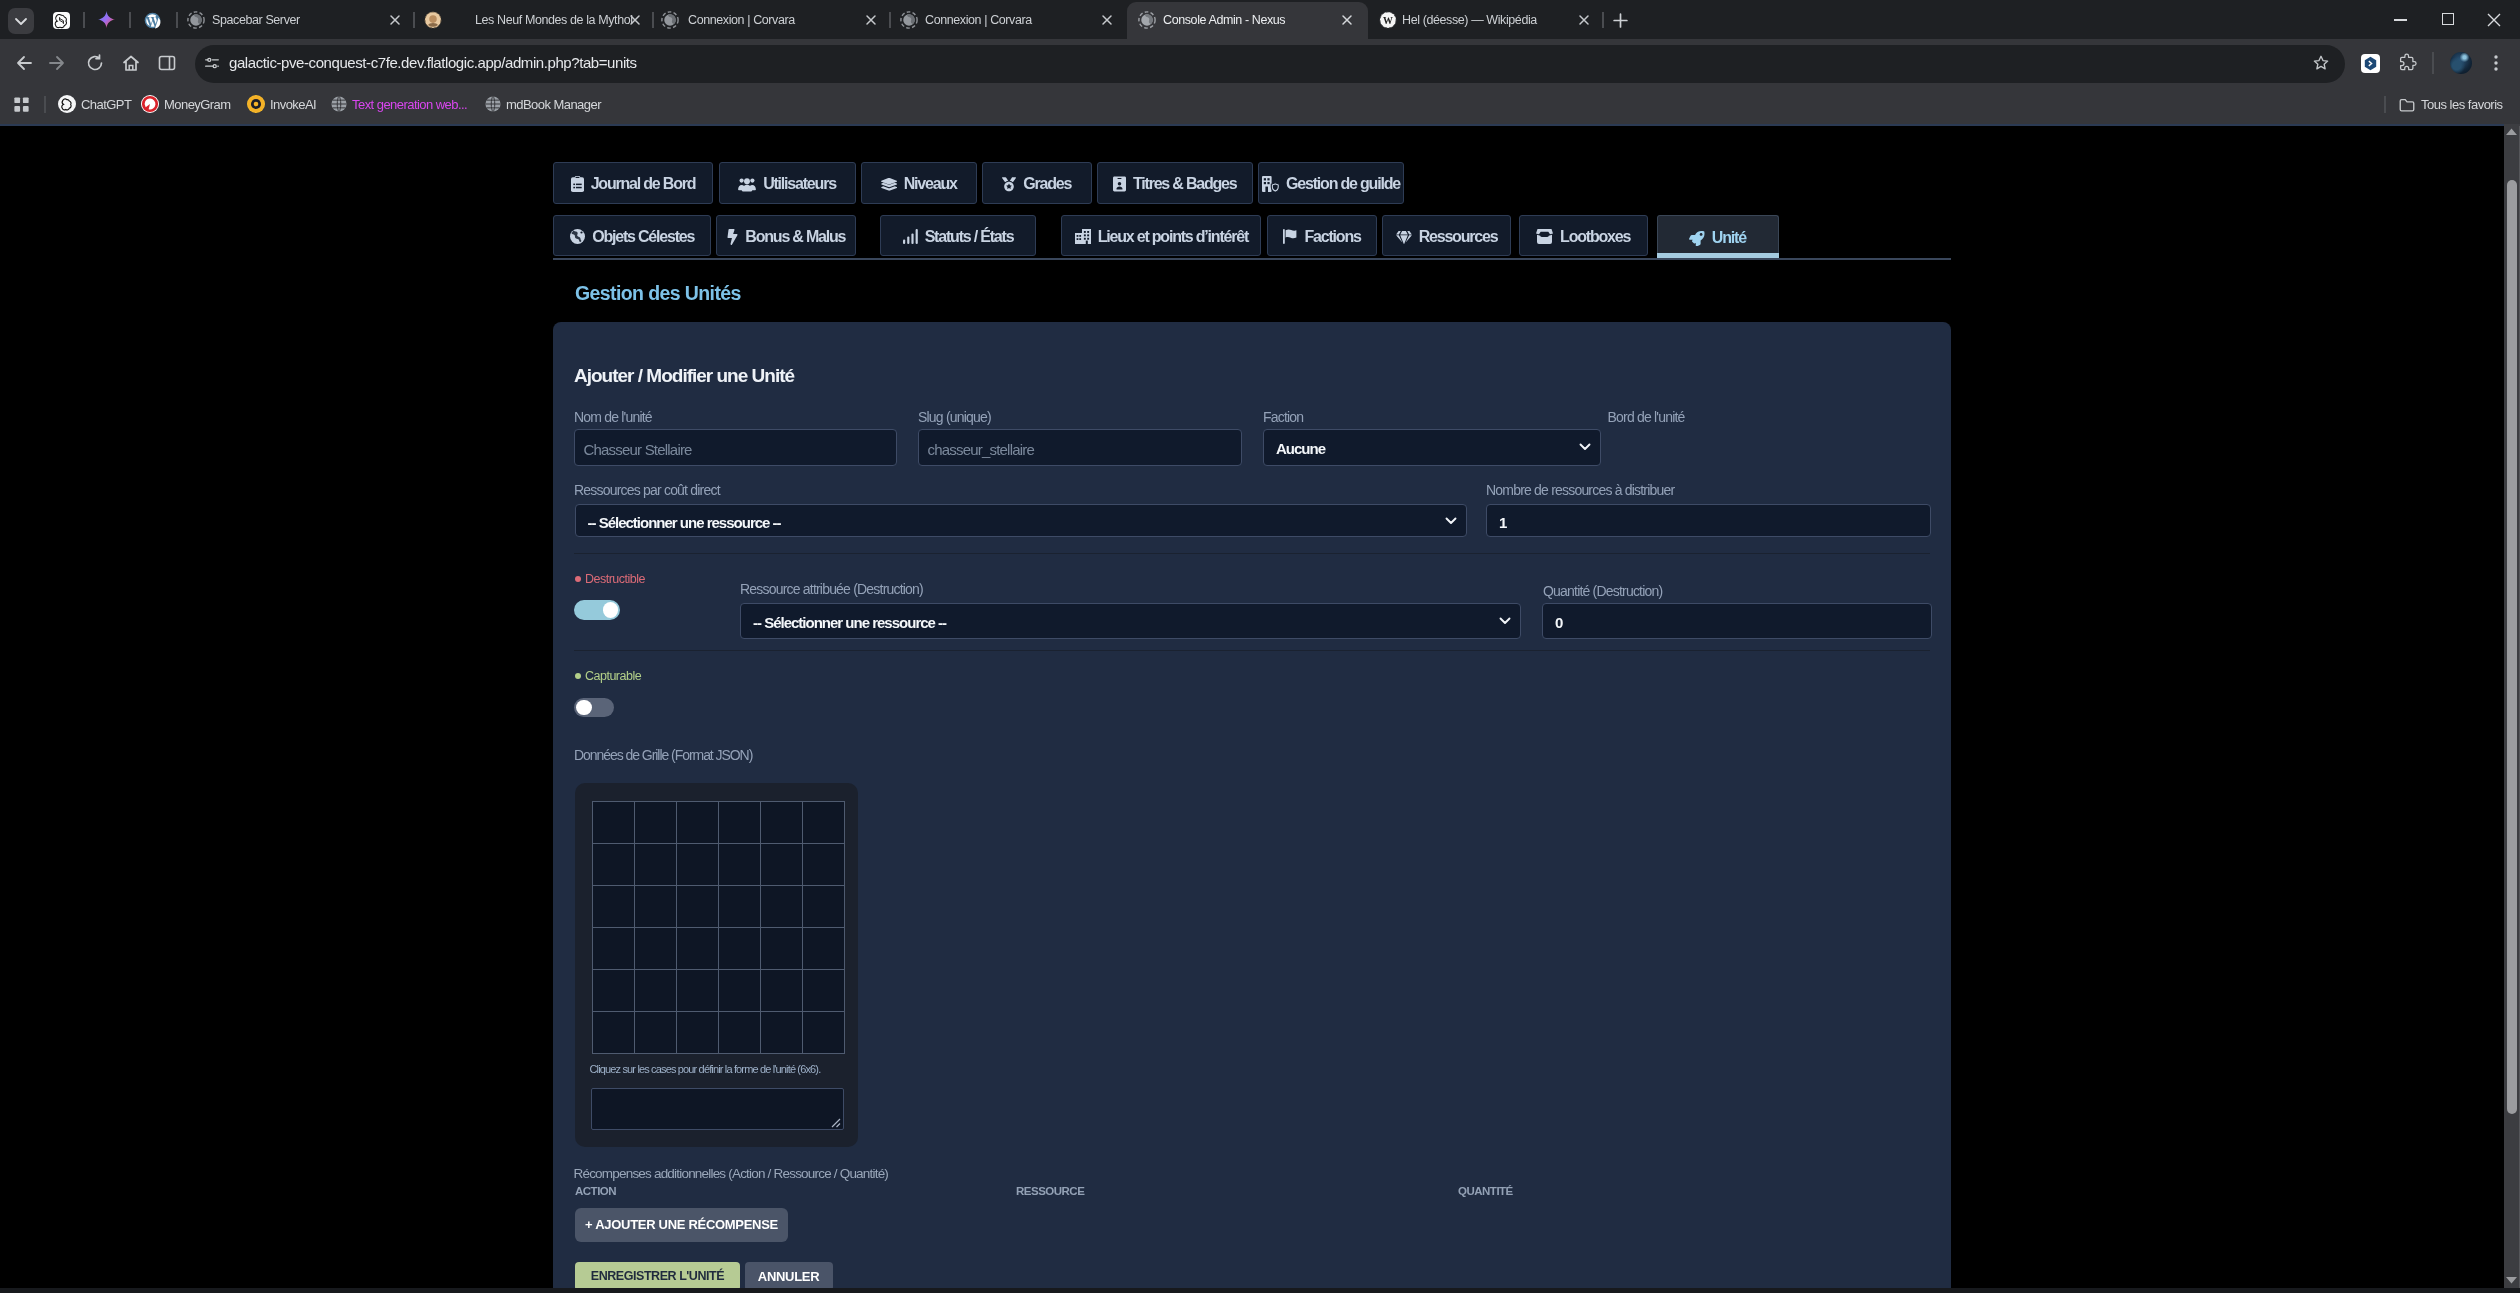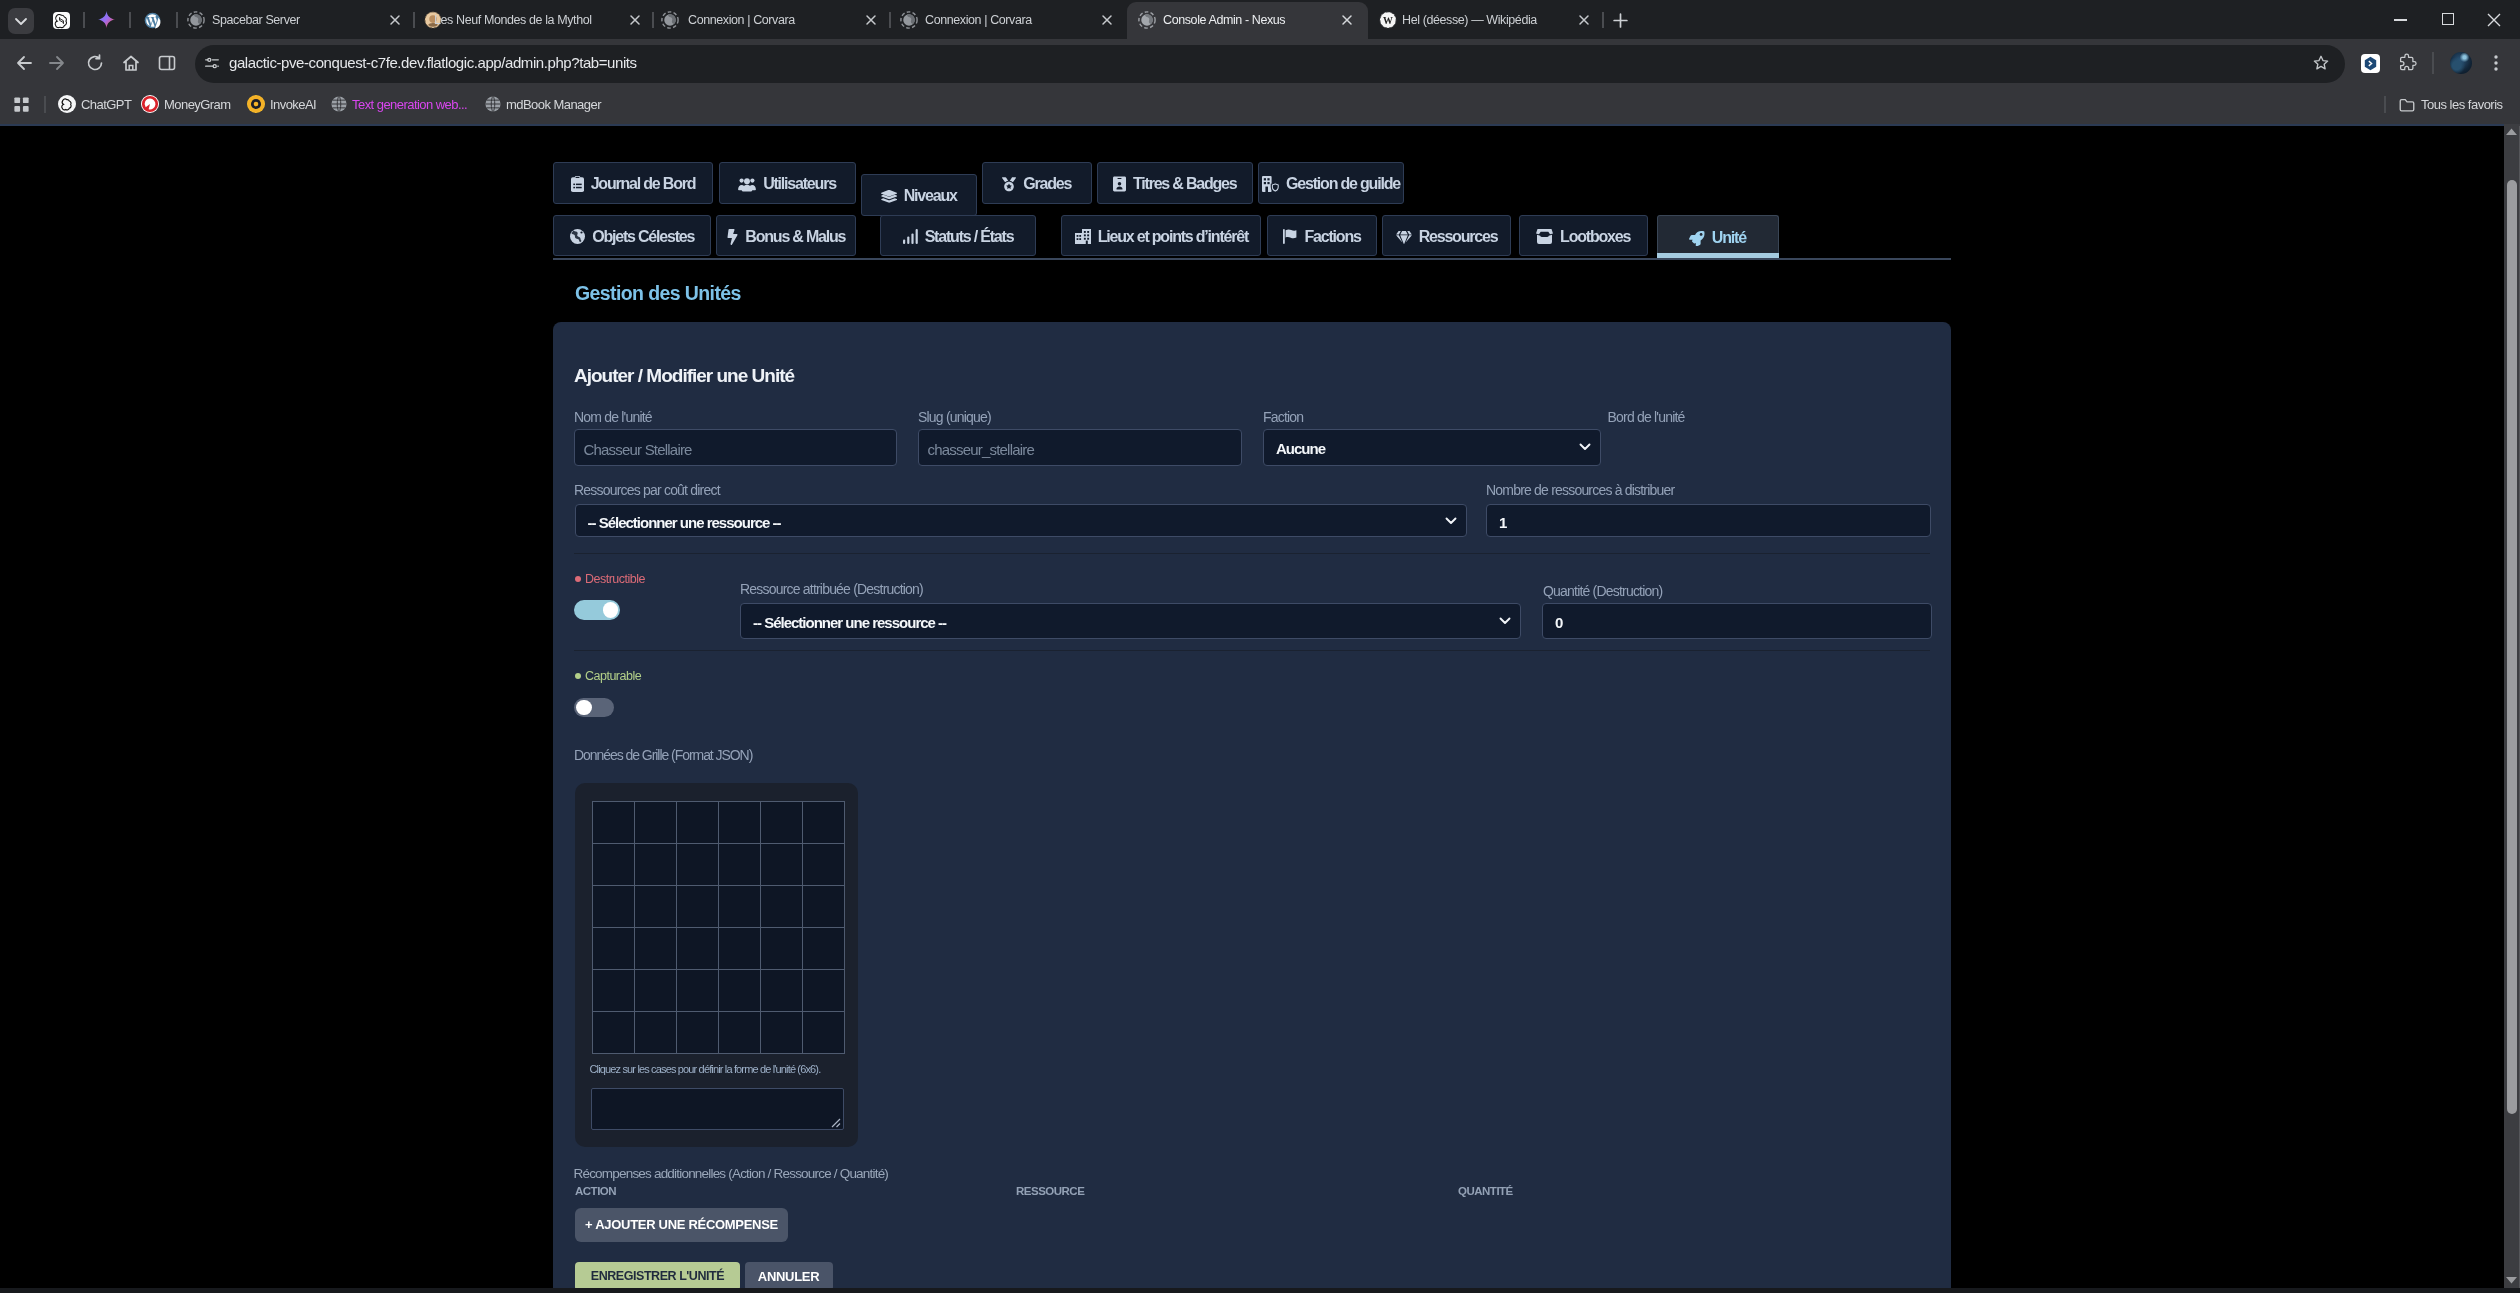--- a/index.html
+++ b/index.html
@@ -91,21 +91,21 @@
   <div class="tsep" style="left:413px"></div>
 
   <div class="favi" style="left:424px">
       <svg width="18" height="18" viewBox="0 0 20 20">
         <circle cx="10" cy="10" r="9" fill="#e8c9a0"></circle>
         <circle cx="10" cy="10" r="8.9" fill="none" stroke="#6b5b46" stroke-width="1" stroke-dasharray="3 2"></circle>
         <circle cx="10" cy="9" r="4.2" fill="#b98d5f"></circle>
         <path d="M4.5 15.5c1-3 10-3 11 0a9 9 0 01-11 0z" fill="#8a6a48"></path>
       </svg>
     </div>
-  <div class="tab-title" style="left:434px;width:168px">Les Neuf Mondes de la Mythol</div>
+  <div class="tab-title" style="left:475px;width:168px">Les Neuf Mondes de la Mythol</div>
   <div class="xbtn" style="left:627px">
       <svg width="16" height="16" viewBox="0 0 16 16">
         <path d="M4 4l8 8M12 4l-8 8" stroke="#c6c9cd" stroke-width="1.5" stroke-linecap="round"></path>
       </svg>
     </div>
   <div class="tsep" style="left:652px"></div>
 
   <div class="favi" style="left:661px">
       <svg width="18" height="18" viewBox="0 0 20 20">
         <circle cx="10" cy="10" r="9" fill="none" stroke="#8d9095" stroke-width="1.6" stroke-dasharray="4 2.6"></circle>
@@ -320,21 +320,21 @@
           <circle cx="3.6" cy="3.6" r="2.1"></circle>
           <circle cx="14.4" cy="3.6" r="2.1"></circle>
           <path d="M.1 12.4c0-2.4 1.6-4.4 3.6-4.4 1 0 1.9.5 2.6 1.2-.9 1.1-1.5 2.5-1.6 4H.9c-.5 0-.8-.3-.8-.8z"></path>
           <path d="M17.9 12.4c0-2.4-1.6-4.4-3.6-4.4-1 0-1.9.5-2.6 1.2.9 1.1 1.5 2.5 1.6 4h3.8c.5 0 .8-.3.8-.8z"></path>
           <circle cx="9" cy="4.3" r="2.95"></circle>
           <path d="M3.8 13.3c.2-3.1 2.4-5.5 5.2-5.5s5 2.4 5.2 5.5c0 .7-.4 1.2-1 1.2H4.8c-.6 0-1-.5-1-1.2z"></path>
         </g>
       </svg>
       <span>Utilisateurs</span>
     </div>
-  <div class="ptab" style="left:860.5px;top:174px;width:116.5px">
+  <div class="ptab" style="left:860.5px;top:162px;width:116.5px">
       <svg width="16" height="16" viewBox="0 0 512 512">
         <path fill="#c8d3e2" d="M12.41 148.02L232.94 65.39c15.68-5.88 32.44-5.88 48.12 0l220.53 82.63c16.55 6.2 16.55 29.77 0 35.96L281.06 266.6c-15.68 5.88-32.44 5.88-48.12 0L12.41 183.98c-16.55-6.2-16.55-29.76 0-35.96zm487.18 88.28l-54.96-20.6-150.57 56.44c-22.6 8.47-46.53 8.47-69.12 0L73.37 215.7l-54.96 20.6c-16.55 6.2-16.55 29.77 0 35.96l220.53 82.64c15.68 5.88 32.44 5.88 48.12 0l220.53-82.64c16.55-6.19 16.55-29.76 0-35.96zm0 112.86l-54.78-20.53-150.75 56.52c-22.6 8.47-46.53 8.47-69.12 0L73.19 328.63l-54.78 20.53c-16.55 6.2-16.55 29.77 0 35.96l220.53 82.64c15.68 5.88 32.44 5.88 48.12 0l220.53-82.64c16.55-6.19 16.55-29.76 0-35.96z"></path>
       </svg>
       <span>Niveaux</span>
     </div>
   <div class="ptab" style="left:982px;top:162px;width:109.5px">
       <svg width="14" height="16.5" viewBox="0 0 512 512">
         <path fill="#c8d3e2" d="M223.75 130.75L154.62 15.54A31.997 31.997 0 00127.18 0H16.03C3.08 0-4.5 14.57 2.92 25.18l111.27 158.96c29.72-27.77 67.52-46.83 109.56-53.39zM495.97 0H384.82c-11.24 0-21.66 5.9-27.44 15.54l-69.13 115.21c42.04 6.56 79.84 25.62 109.56 53.38L509.08 25.18C516.5 14.57 508.92 0 495.97 0zM256 160c-97.2 0-176 78.8-176 176s78.8 176 176 176 176-78.8 176-176-78.8-176-176-176zm92.52 157.26l-37.93 36.96 8.97 52.22c1.6 9.36-8.26 16.51-16.65 12.09L256 393.88l-46.9 24.65c-8.4 4.45-18.25-2.74-16.65-12.09l8.97-52.22-37.93-36.96c-6.82-6.64-3.05-18.23 6.35-19.59l52.43-7.64 23.43-47.52c2.11-4.28 6.19-6.39 10.28-6.39 4.11 0 8.22 2.14 10.33 6.39l23.43 47.52 52.43 7.64c9.4 1.36 13.17 12.95 6.35 19.59z"></path>
       </svg>
       <span>Grades</span>

